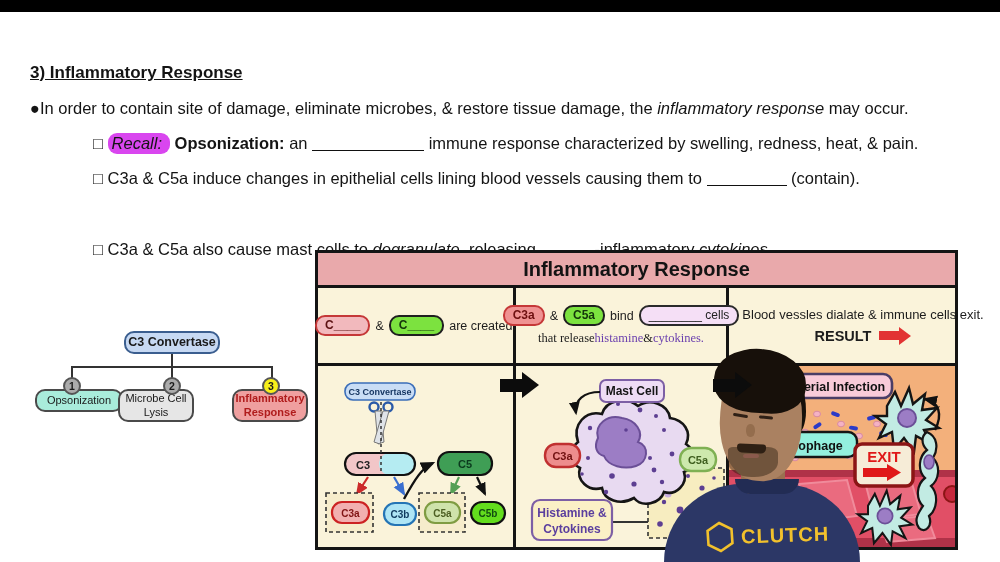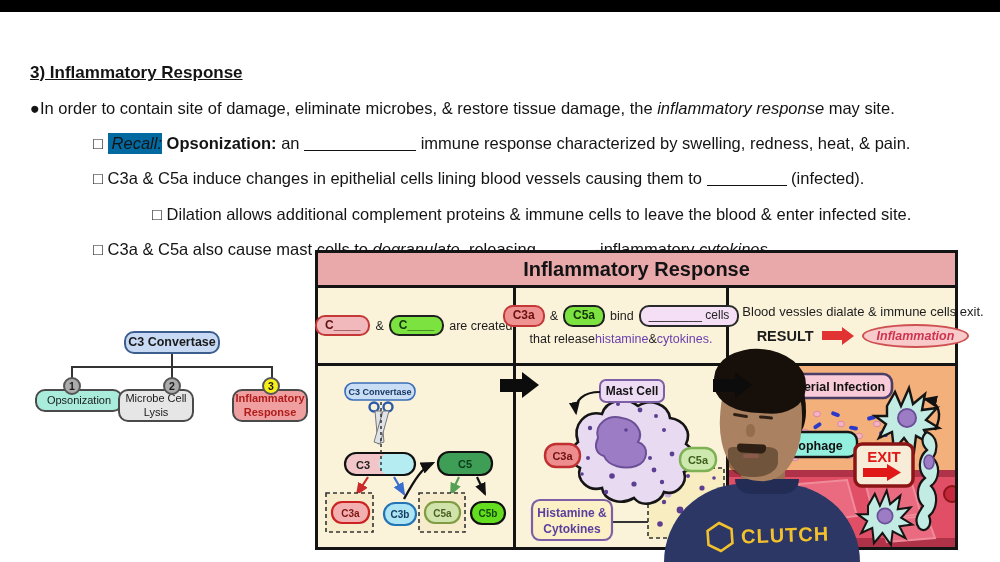--- a/index.html
+++ b/index.html
@@ -5,21 +5,21 @@
   html,body{margin:0;padding:0;background:#fff;}
   #stage{position:relative;width:1000px;height:562px;background:#ffffff;overflow:hidden;
          font-family:"Liberation Sans",sans-serif;color:#1a1a1a;}
   .abs{position:absolute;}
   
   #topbar{left:0;top:0;width:1000px;height:12px;background:#000;}
   
   .note{position:absolute;white-space:nowrap;font-size:16.5px;color:#141414;margin-top:36px;}
   #title{left:30px;top:27px;font-size:17px;font-weight:bold;text-decoration:underline;}
   .blank{display:inline-block;border-bottom:1.8px solid #111;height:13px;vertical-align:-2px;}
-  .hl{background:#0369a1;font-style:italic;padding:1px 0 2px 4px;border-radius:0;}
+  .hl{background:#d946ef;font-style:italic;padding:1px 8px 2px 4px;border-radius:9px;}
   .it{font-style:italic;}
   
   .tline{position:absolute;background:#333;}
   .tnode{position:absolute;border:2px solid #4a4a4a;border-radius:10px;display:flex;align-items:center;
          justify-content:center;text-align:center;font-size:11px;line-height:1.2;box-sizing:border-box;}
   .tcirc{position:absolute;width:18px;height:18px;border-radius:50%;border:2px solid #555;background:#ababab;
          font-size:10.5px;font-weight:bold;display:flex;align-items:center;justify-content:center;box-sizing:border-box;z-index:3;}
   
   #diagram{position:absolute;left:315px;top:250px;width:643px;height:300px;border:3px solid #141414;
            background:#faf3da;box-sizing:border-box;}
@@ -64,27 +64,26 @@
   #p-logo-text{left:741px;top:524px;font-weight:bold;font-size:20px;color:#f2c12c;letter-spacing:1px;transform:rotate(-2deg);}
 </style>
 </head>
 <body>
 
 <div id="stage">
   <div class="abs" id="topbar"></div>
 
   <div class="note" id="title">3) Inflammatory Response</div>
 
-  <div class="note" style="left:30px;top:63px;"><span>●In order to contain site of damage, eliminate microbes, &amp; restore tissue damage, the </span><span class="it">inflammatory response</span><span> may site.</span></div>
+  <div class="note" style="left:30px;top:63px;"><span>●In order to contain site of damage, eliminate microbes, &amp; restore tissue damage, the </span><span class="it">inflammatory response</span><span> may occur.</span></div>
 
   <div class="note" style="left:93px;top:98px;"><span>□ </span><span class="hl">Recall:</span><b> Opsonization:</b><span> an </span><span class="blank" style="width:112px;"></span><span> immune response characterized by swelling, redness, heat, &amp; pain.</span></div>
 
-  <div class="note" style="left:93px;top:133px;"><span>□ C3a &amp; C5a induce changes in epithelial cells lining blood vessels causing them to </span><span class="blank" style="width:80px;"></span><span> (infected).</span></div>
-
-  <div class="note" style="left:152px;top:169px;">□ Dilation allows additional complement proteins &amp; immune cells to leave the blood &amp; enter infected site.</div>
+  <div class="note" style="left:93px;top:133px;"><span>□ C3a &amp; C5a induce changes in epithelial cells lining blood vessels causing them to </span><span class="blank" style="width:80px;"></span><span> (contain).</span></div>
+
 
   <div class="note" style="left:93px;top:204px;"><span>□ C3a &amp; C5a also cause mast cells to </span><span class="it">degranulate</span><span>, releasing </span><span class="blank" style="width:54px;"></span><span>-inflammatory </span><span class="it">cytokines</span><span>.</span></div>
 
   <div>
     <div class="tnode" style="left:124px;top:331px;width:96px;height:23px;background:#c7d9f3;border-color:#3b5e8f;font-weight:bold;font-size:12.5px;">C3 Convertase</div>
     <div class="tline" style="left:171px;top:354px;width:2px;height:12px;"></div>
     <div class="tline" style="left:71px;top:366px;width:202px;height:2px;"></div>
     <div class="tline" style="left:71px;top:366px;width:2px;height:16px;"></div>
     <div class="tline" style="left:171px;top:366px;width:2px;height:16px;"></div>
     <div class="tline" style="left:271px;top:366px;width:2px;height:16px;"></div>
@@ -114,37 +113,36 @@
     </div>
 
     <div class="tpanel" style="left:198px;width:210px;">
       <div class="prow">
         <span class="pl pink" style="background:#ef9292;color:#6e0f0f;">C3a</span>
         <span>&amp;</span>
         <span class="pl green">C5a</span>
         <span>bind</span>
         <span class="pl lav">________ cells</span>
       </div>
-      <div class="prow" style="gap:0;">
+      <div class="prow" style="gap:0;font-family:Liberation Serif, serif;">
         <span>that release </span>
         <span class="purp">histamine</span>
         <span> &amp; </span>
         <span class="purp">cytokines.</span>
       </div>
     </div>
 
     <div class="tpanel" style="left:411px;width:268px;">
       <div class="prow" style="font-size:13px;">Blood vessles dialate &amp; immune cells exit.</div>
       <div class="prow" style="gap:8px;">
         <b style="font-size:14.5px;">RESULT</b>
         <span class="rarrow">
             <span class="rshaft"></span>
             <span class="rhead"></span>
           </span>
-        <span class="oval">Inflammation</span>
       </div>
     </div>
 
     <div class="barrow" style="left:182px;">
         <span class="bshaft"></span>
         <span class="bhead"></span>
       </div>
     <div class="barrow" style="left:395px;">
         <span class="bshaft"></span>
         <span class="bhead"></span>

